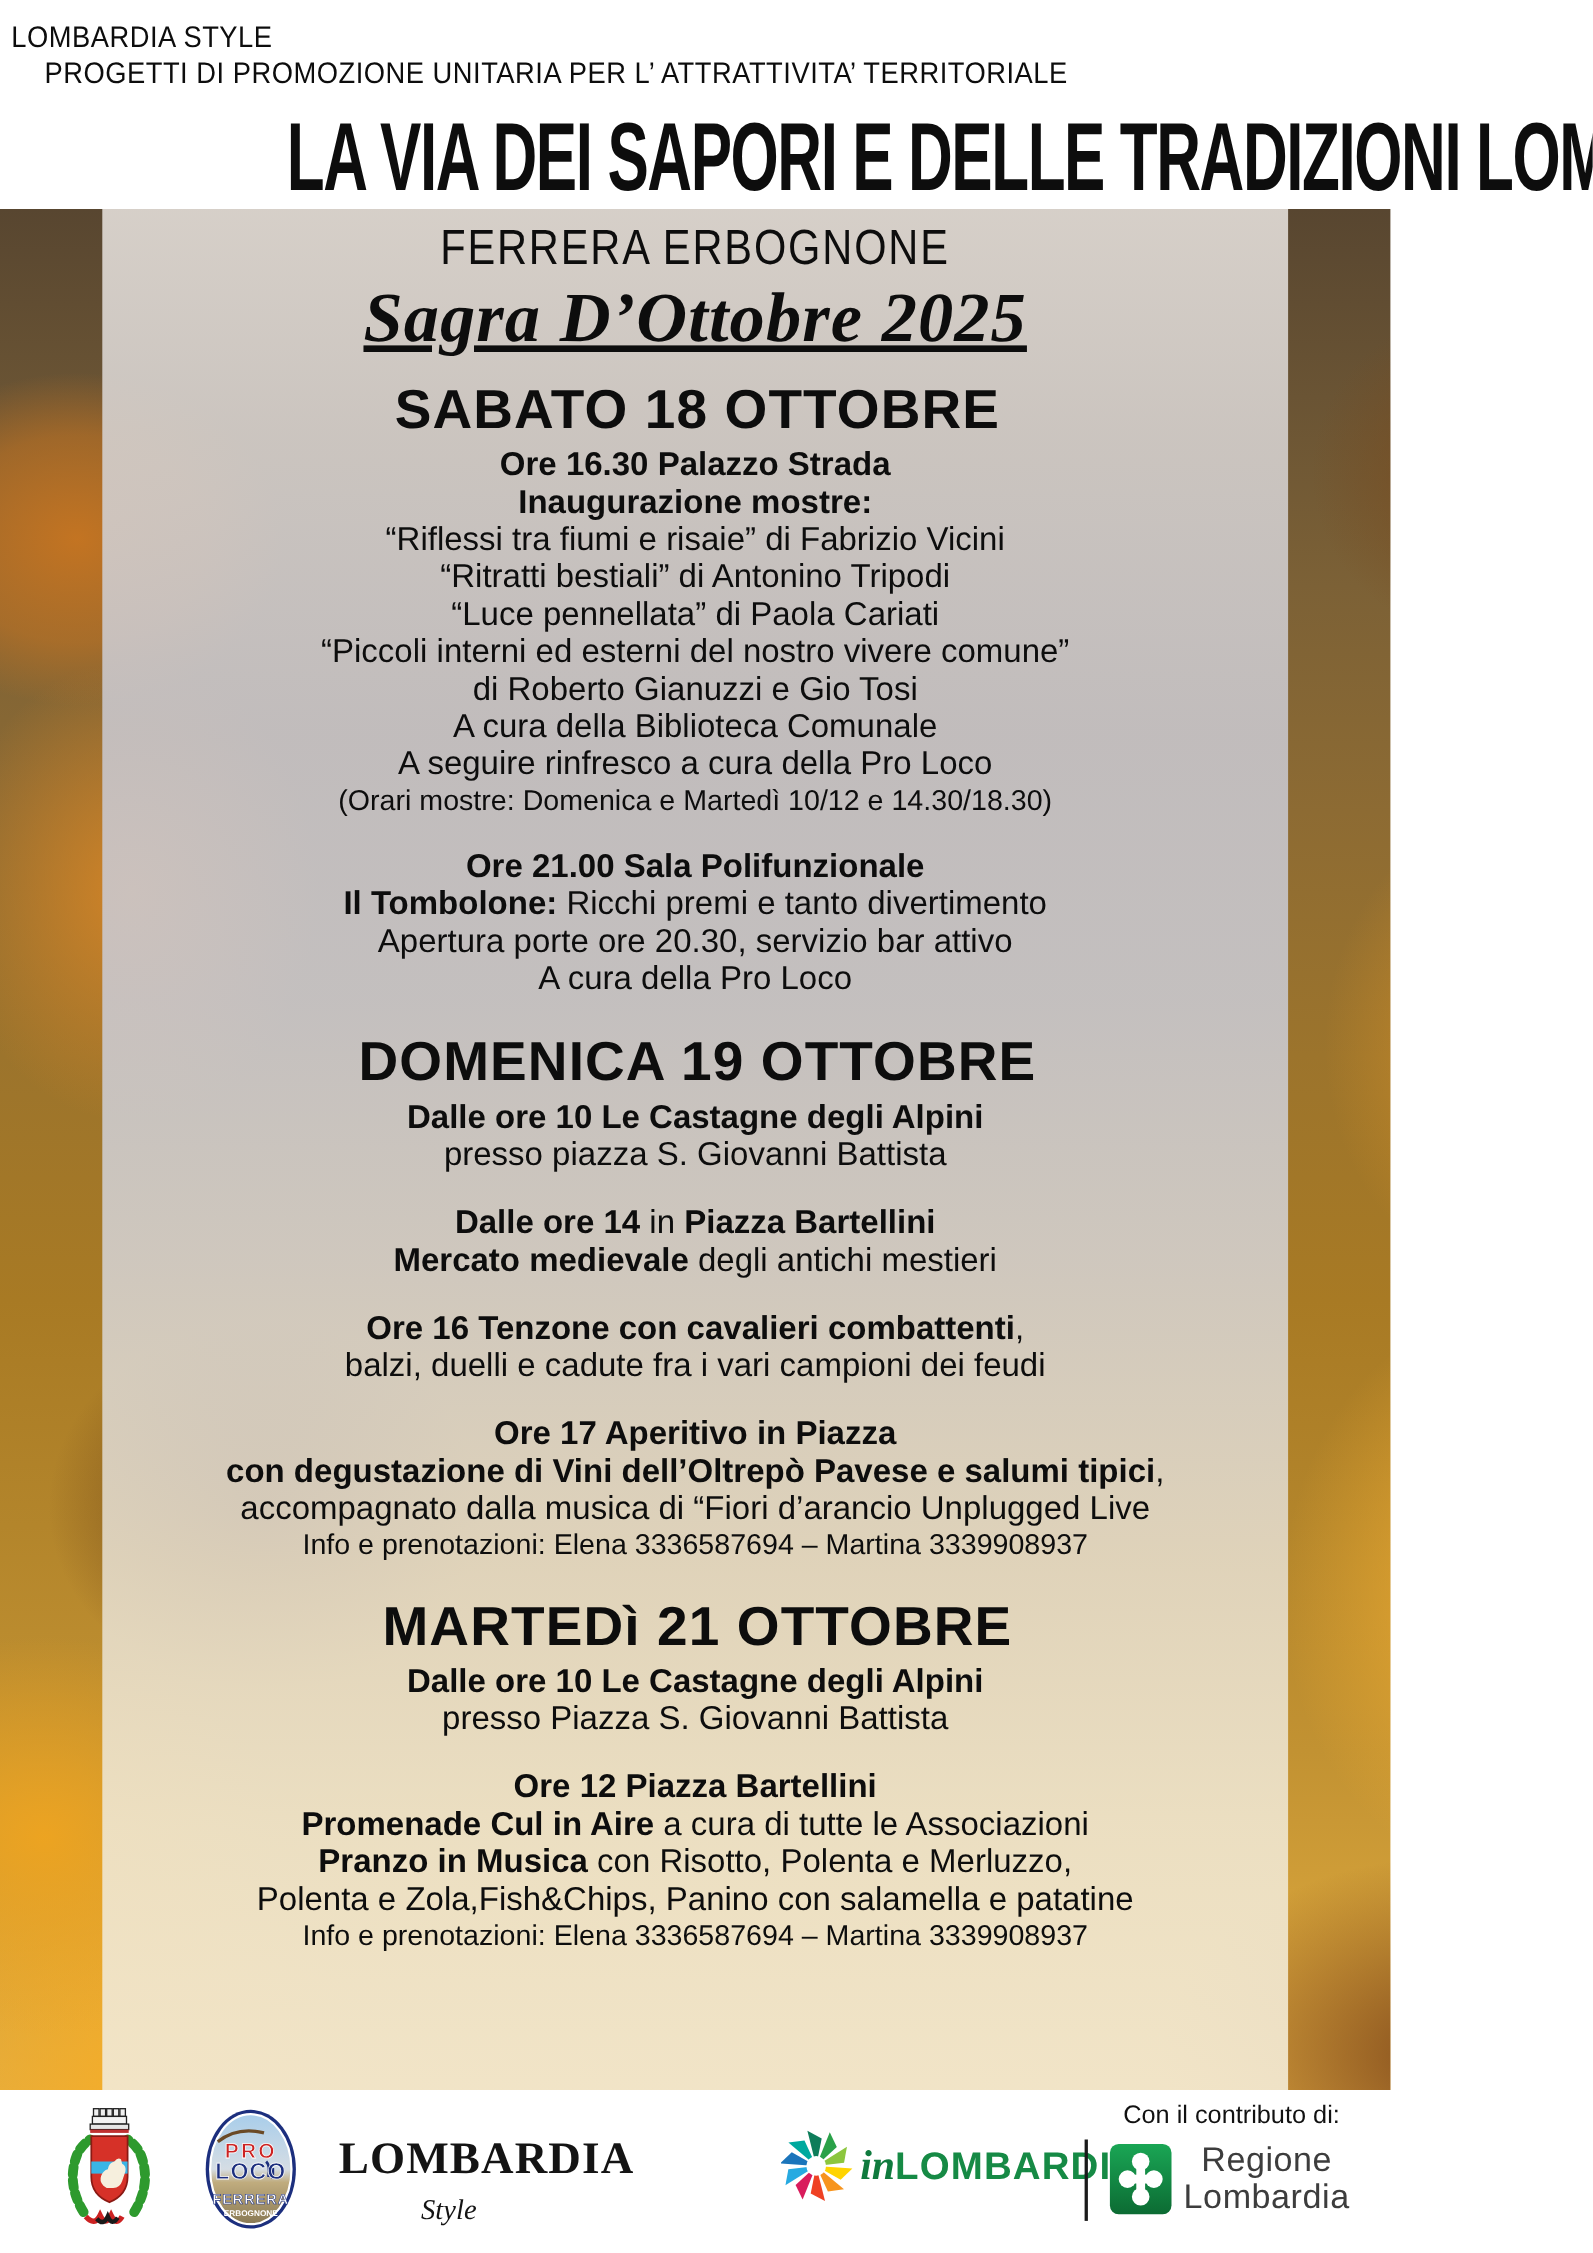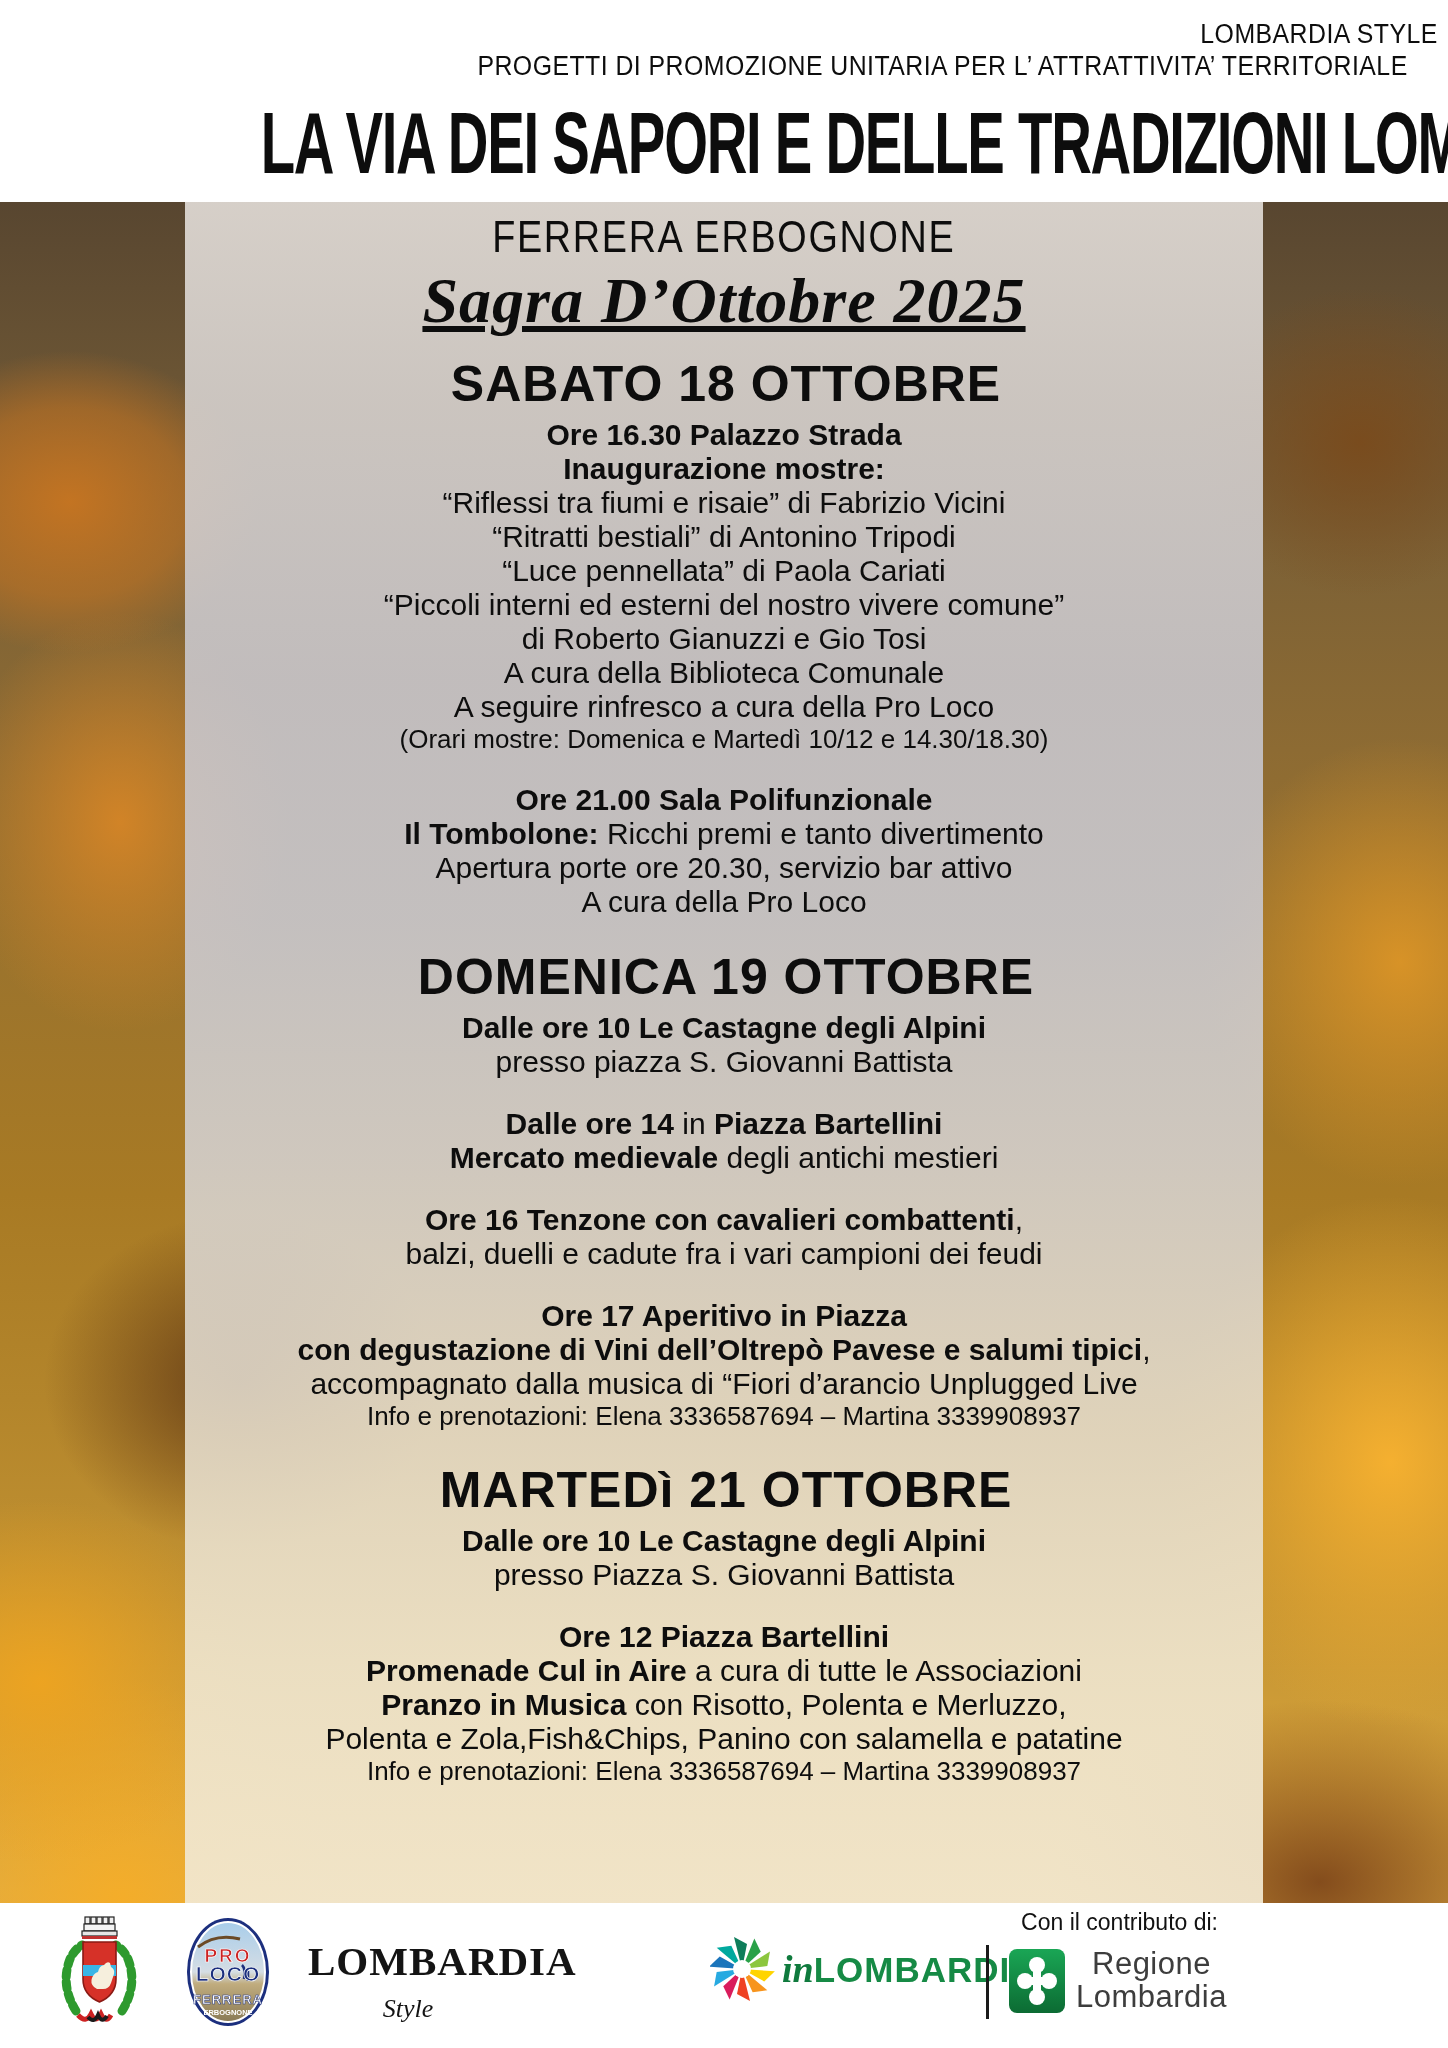--- a/index.html
+++ b/index.html
@@ -1,27 +1,27 @@
 <!DOCTYPE html>
 <html><head>
 <meta charset="utf-8">
 <style>
   html,body{margin:0;padding:0;}
   .page{position:relative;width:1448px;height:2048px;background:#ffffff;overflow:hidden;
         font-family:"Liberation Sans","DejaVu Sans",sans-serif;color:#0d0d0d;}
 
   
-  .top-header{position:absolute;left:0;top:0;width:100%;height:193px;background:#ffffff;text-align:right;}
+  .top-header{position:absolute;left:0;top:0;width:100%;height:193px;background:#ffffff;text-align:left;}
   .hdr-small{font-size:27px;line-height:1.2;letter-spacing:.5px;font-weight:400;display:inline-block;transform:scaleX(.92);white-space:nowrap;}
   .hdr-line1{margin-top:18px;}
   .hdr-big{margin-top:16px;font-size:88px;font-weight:bold;letter-spacing:-2px;line-height:1;white-space:nowrap;
            transform:scaleX(.64);transform-origin:50% 50%;display:block;}
 
   
-  .poster{position:absolute;left:0;top:202px;width:1448px;height:1710px;overflow:hidden;
+  .poster{position:absolute;left:0;top:190px;width:1264px;height:1710px;overflow:hidden;
     background:
       radial-gradient(ellipse 260px 210px at 70px 300px, rgba(199,117,33,.95) 0%, rgba(199,117,33,.55) 45%, rgba(199,117,33,0) 72%),
       radial-gradient(ellipse 240px 300px at 120px 620px, rgba(216,134,38,.9) 0%, rgba(216,134,38,0) 70%),
       radial-gradient(ellipse 300px 260px at 40px 1480px, rgba(238,164,32,.95) 0%, rgba(238,164,32,0) 70%),
       radial-gradient(ellipse 300px 320px at 120px 1700px, rgba(245,173,40,.95) 0%, rgba(245,173,40,0) 70%),
       radial-gradient(ellipse 280px 240px at 240px 1180px, rgba(84,45,18,.8) 0%, rgba(84,45,18,0) 70%),
       radial-gradient(ellipse 240px 220px at 1360px 240px, rgba(122,74,27,.9) 0%, rgba(122,74,27,0) 70%),
       radial-gradient(ellipse 280px 320px at 1400px 760px, rgba(226,152,38,.85) 0%, rgba(226,152,38,0) 70%),
       radial-gradient(ellipse 320px 380px at 1390px 1260px, rgba(248,178,48,.95) 0%, rgba(248,178,48,0) 70%),
       radial-gradient(ellipse 380px 260px at 1320px 1680px, rgba(116,60,22,.85) 0%, rgba(116,60,22,0) 70%),

